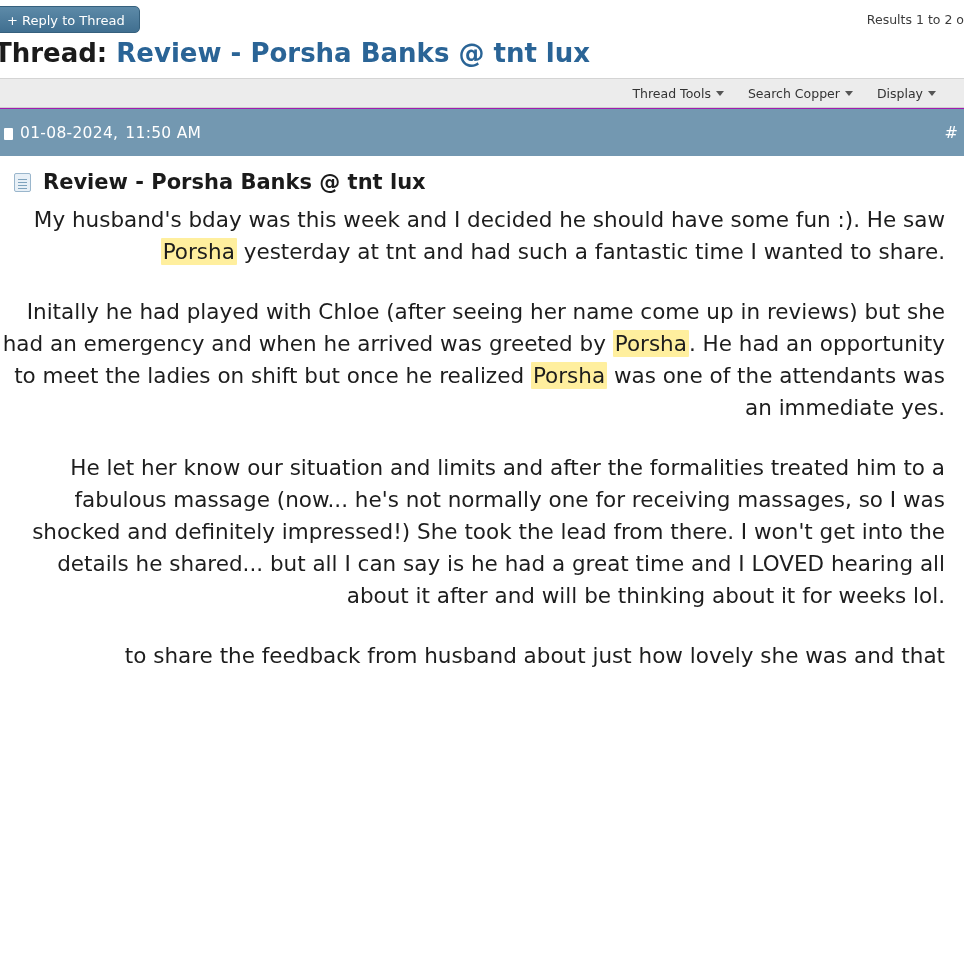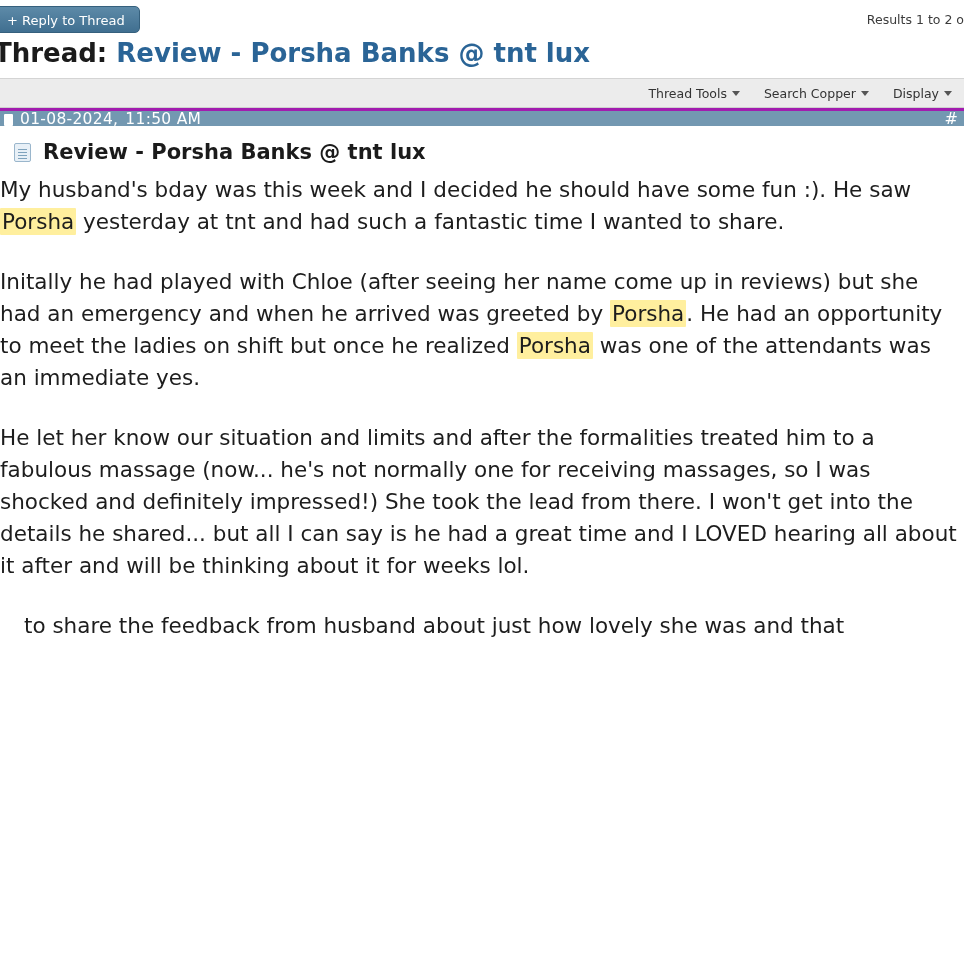--- a/index.html
+++ b/index.html
@@ -67,21 +67,21 @@
   
   .toolbar {
     height: 30px;
     background: #ececec;
     border-top: 1px solid #d4d4d4;
     border-bottom: 1px solid #cfcfcf;
     display: flex;
     justify-content: flex-end;
     align-items: center;
     gap: 0px;
-    padding-right: 0px;
+    padding-right: 16px;
   }
   .toolbar-item {
     font-size: 12.5px;
     color: #333333;
     padding: 0 12px;
     white-space: nowrap;
     display: flex;
     align-items: center;
     gap: 5px;
     font-family: "DejaVu Sans", sans-serif;
@@ -89,28 +89,28 @@
   .caret-down {
     width: 0; height: 0;
     border-left: 4px solid transparent;
     border-right: 4px solid transparent;
     border-top: 5px solid #555;
     display: inline-block;
   }
 
   
   .post-datebar {
-    height: 18px;
+    height: 48px;
     background: #7398b1;
     display: flex;
     align-items: center;
     justify-content: space-between;
     color: #ffffff;
     padding: 0 6px 0 4px;
-    border-top: 3px solid #a21caf;
+    border-top: 1px solid #a21caf;
   }
   .post-datebar .left {
     display: flex;
     align-items: center;
     gap: 7px;
     font-size: 15.5px;
     letter-spacing: 0.3px;
     font-family: "DejaVu Sans", sans-serif;
   }
   .doc-icon {
@@ -205,21 +205,21 @@
   .title-icon::after  { top: 14px; }
 
   
   .post-body {
     padding: 0 2px 0 0;
     font-size: 21.5px;
     line-height: 32px;
     color: #1d1d1d;
     font-family: "DejaVu Sans", sans-serif;
   }
-  .post-body p { margin: 0 4px 28px 0; }
+  .post-body p { margin: 0 17px 28px 0; text-align: right; }
   .post-body p:last-child { margin-bottom: 0; padding-left: 24px; }
   .hl {
     background: #ffef9e;
     color: #1d1d1d;
     padding: 1px 2px;
     border-radius: 1px;
   }
   .clip {
     width: 964px;
     overflow: hidden;

